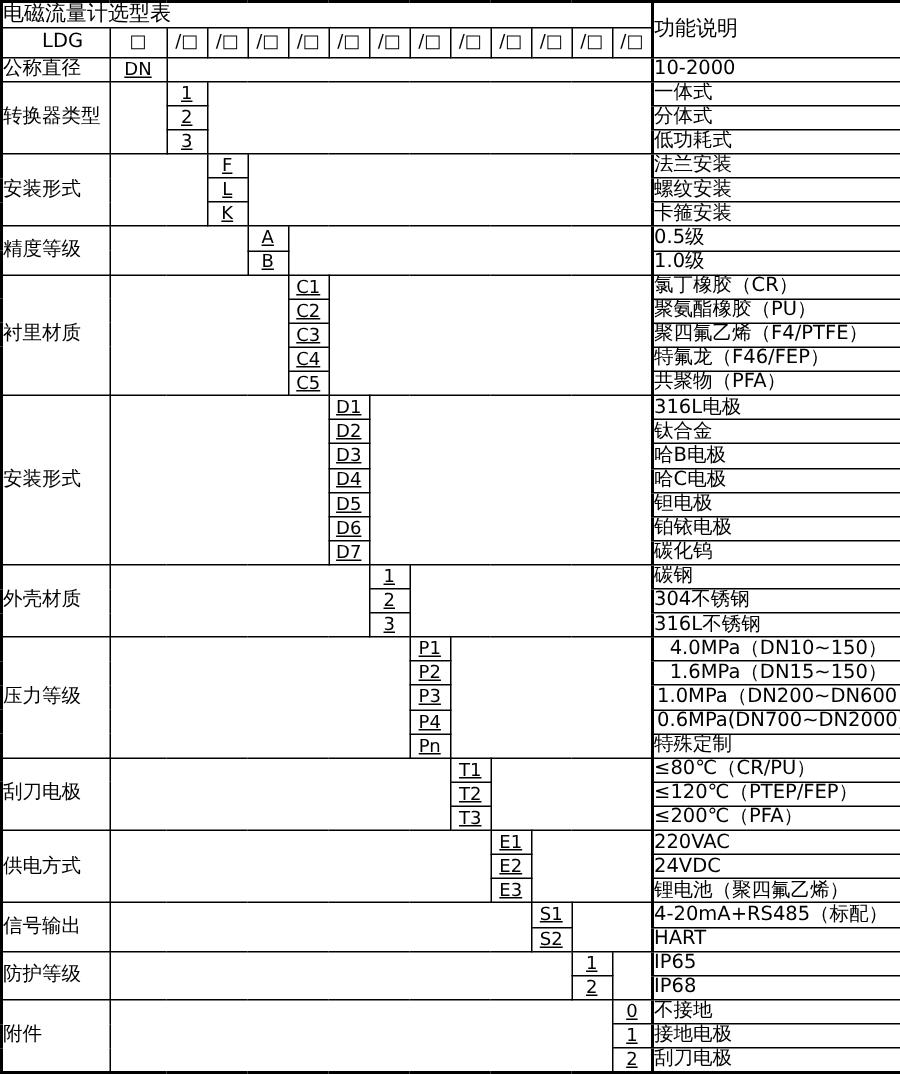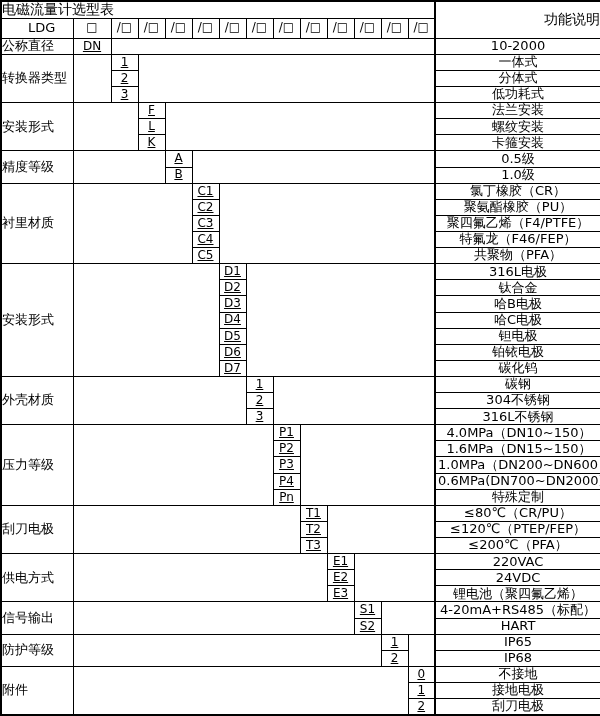--- a/index.html
+++ b/index.html
@@ -7,28 +7,28 @@
   table.sel{
     width:600px;height:716px;
     border-collapse:collapse;table-layout:fixed;
     font-family:"DejaVu Sans","Liberation Sans",sans-serif;
     color:#000;background:#fff;
     border:2px solid #000;
   }
   td{border:1px solid #000;padding:0;overflow:hidden;white-space:nowrap;line-height:1.1;}
   tr.title-row{height:15px;}
   td.title{font-size:14px;}
-  td.fn-hdr{font-size:14px;text-align:right;border-left:2px solid #000;}
+  td.fn-hdr{font-size:14px;text-align:left;border-left:2px solid #000;}
   tr.ldg-row{height:20px;}
   td.ldg{font-size:13px;text-align:center;padding-left:9px;}
   td.box{font-size:12px;text-align:center;}
   tr.dr{height:16px;}
   td.lbl{font-size:13px;text-align:left;}
   td.code{font-size:12px;text-align:center;text-decoration:underline;}
-  td.fn{font-size:13px;text-align:center;border-left:2px solid #000;}
+  td.fn{font-size:13px;border-left:2px solid #000;}
   td.fn.left{text-align:center;padding-left:2px;}
   td.fill{background:#fff;}
 </style>
 </head>
 <body>
 
 <div class="sheet">
 <table class="sel">
   <colgroup>
     <col style="width:72px">

